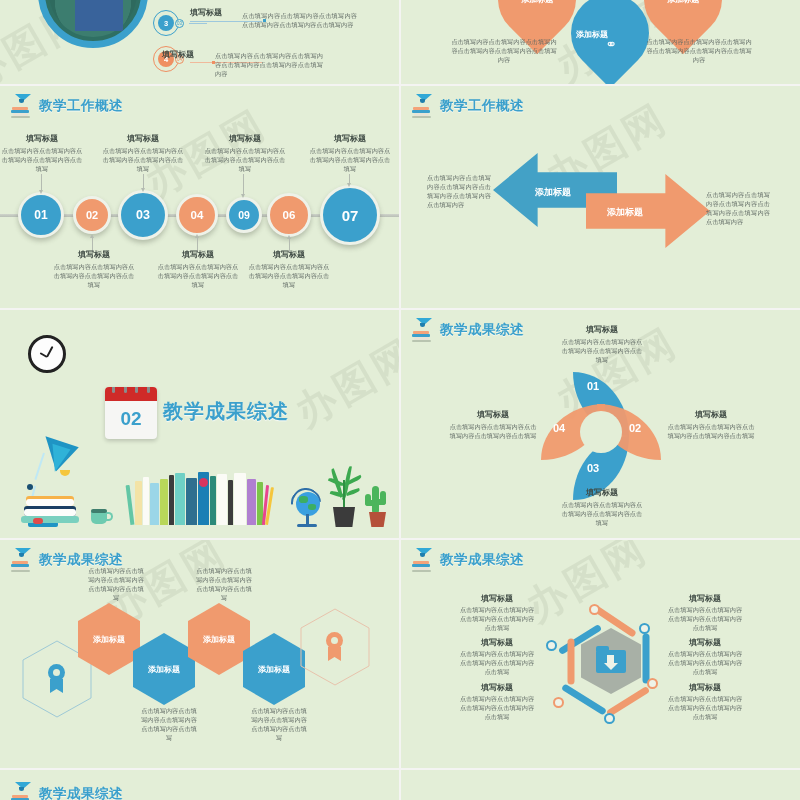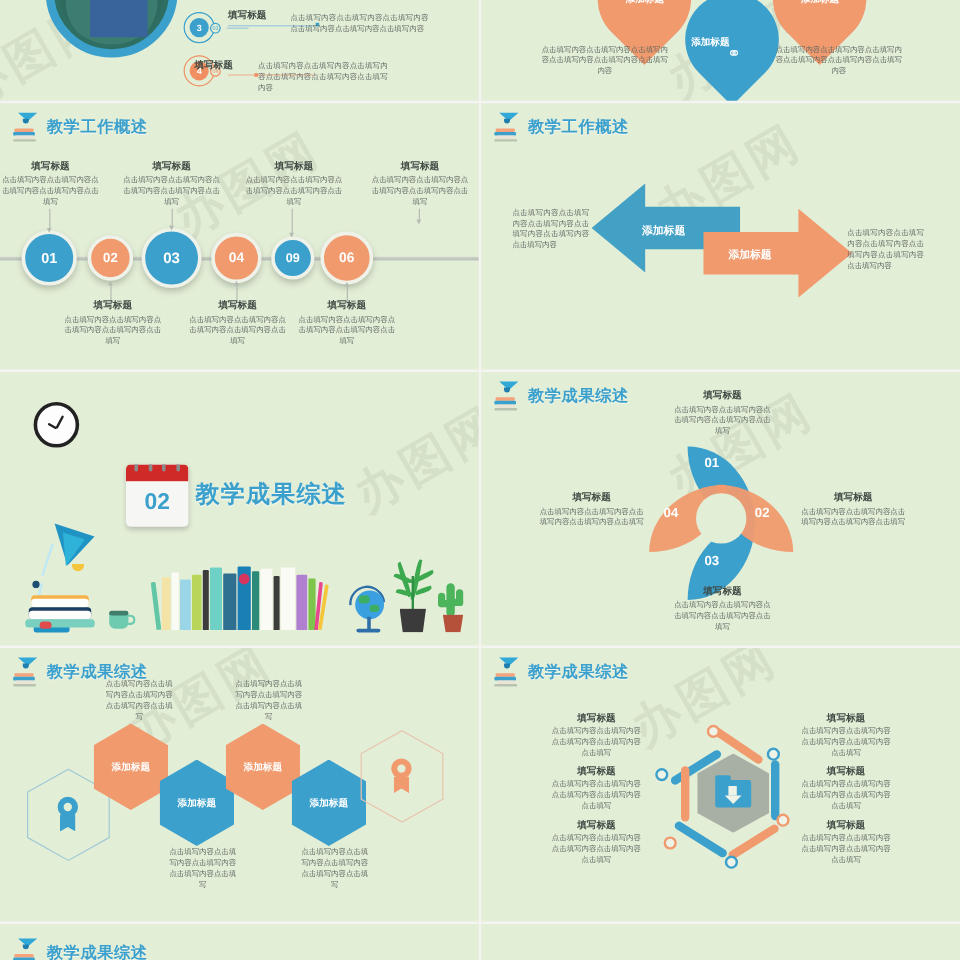--- a/index.html
+++ b/index.html
@@ -277,20 +277,23 @@
 
     <div class="tl-node" style="left:267px;top:107px;width:44px;height:44px;background:#f09a6e;font-size:11.5px;">
         <span>06</span>
       </div>
     <div class="tl-arrow up" style="left:289px;top:153px;height:14px;"></div>
     <div class="tl-cap" style="left:247px;top:164px;width:84px;">
       <div class="t-title">填写标题</div>
       <div class="t-body" style="margin-top:3px;">点击填写内容点击填写内容点击填写内容点击填写内容点击填写</div>
     </div>
 
+    <div class="tl-node" style="left:320px;top:99px;width:60px;height:60px;background:#3ba0cc;font-size:15px;">
+        <span>07</span>
+      </div>
     <div class="tl-arrow down" style="left:349px;top:88px;height:9px;"></div>
     <div class="tl-cap" style="left:308px;top:48px;width:84px;">
       <div class="t-title">填写标题</div>
       <div class="t-body" style="margin-top:3px;">点击填写内容点击填写内容点击填写内容点击填写内容点击填写</div>
     </div>
   </div>
 
   <div class="slide">
     <div class="wm" style="left:140px;top:34px;">办图网</div>
 

